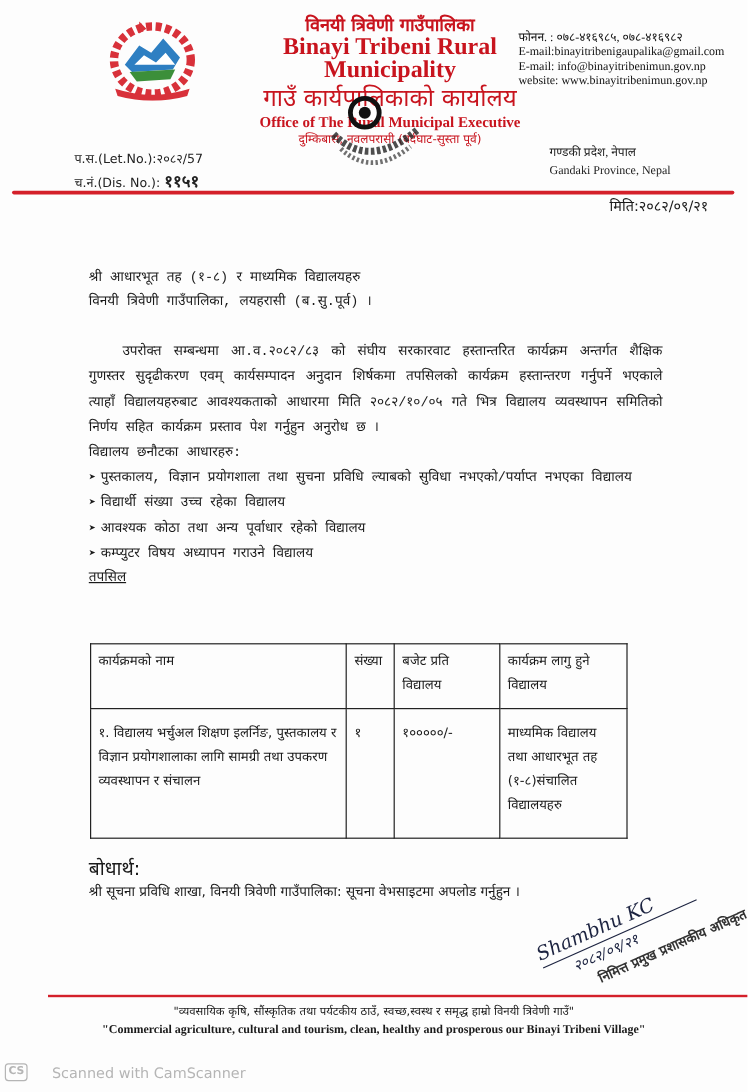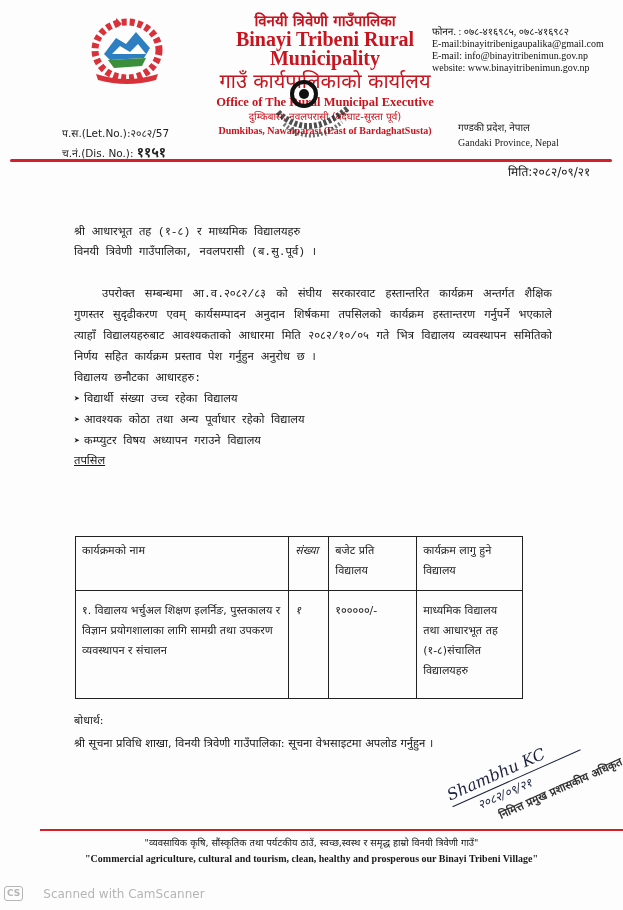--- a/index.html
+++ b/index.html
@@ -36,25 +36,25 @@
   .criteria-title { display: block; line-height: 21px; }
   .bullet { display: block; line-height: 21px; }
   .bullet .arrow { font-size: 10px; margin-right: 4px; }
   .tapsil { display: block; text-decoration: underline; line-height: 18px; }
 
   table.prog { position: absolute; left: 75px; top: 536px; width: 448px; border-collapse: collapse; font-family: "DejaVu Sans", sans-serif; font-size: 11px; color: #1a1a1a; }
   table.prog td, table.prog th { border: 1px solid #222; vertical-align: top; padding: 4px 6px; font-weight: normal; text-align: left; line-height: 20px; }
   table.prog thead th { height: 54px; }
   table.prog tbody td { height: 108px; padding-top: 10px; margin-left: 20px; }
   .col1 { width: 214px; text-align: left; }
-  .col2 { width: 40px; text-align: right; font-style: italic; }
+  .col2 { width: 40px; text-align: right; }
   .col3 { width: 88px; }
   .col4 { width: 106px; }
 
-  .cc-title { position: absolute; left: 74px; top: 712px; font-family: "DejaVu Sans", sans-serif; font-size: 11px; }
+  .cc-title { position: absolute; left: 74px; top: 712px; font-family: "DejaVu Sans", sans-serif; font-size: 16px; }
   .cc-line { position: absolute; left: 74px; top: 735px; font-family: "DejaVu Sans", sans-serif; font-size: 11.3px; }
 
   .signature { position: absolute; left: 450px; top: 756px; width: 140px; height: 60px; transform: rotate(-24deg); font-family: "DejaVu Serif", serif; font-style: italic; color: #1c2340; }
   .sig-name { font-size: 16px; display: block; border-bottom: 1px solid #1c2340; padding-bottom: 2px; }
   .sig-date { font-size: 12px; display: block; margin-left: 24px; }
   .sig-role { position: absolute; left: 496px; top: 808px; font-family: "DejaVu Sans", sans-serif; font-size: 11px; font-weight: bold; color: #333; transform: rotate(-24deg); transform-origin: left top; white-space: nowrap; }
 
   .footer-rule { position: absolute; left: 40px; top: 829px; width: 583px; height: 2px; background: #d4202a; }
   .footer-np { position: absolute; left: 0; top: 836px; width: 623px; text-align: center; font-family: "DejaVu Sans", sans-serif; font-size: 9.5px; }
   .footer-en { position: absolute; left: 0; top: 853px; width: 623px; text-align: center; font-family: "Liberation Serif", serif; font-size: 10px; font-weight: bold; }
@@ -75,21 +75,20 @@
     <path d="M10 60 Q41 70 72 60 L70 66 Q41 74 12 66 Z" fill="#d8313a"></path>
     <path d="M30 4 L30 14 L36 10 Z" fill="#d8313a"></path>
   </svg>
 
   <div class="hdr-center">
     <div class="hdr-line1">विनयी त्रिवेणी गाउँपालिका</div>
     <div class="hdr-line2">Binayi Tribeni Rural Municipality</div>
     <div class="hdr-line3">गाउँ कार्यपालिकाको कार्यालय</div>
     <div class="hdr-line4">Office of The Rural Municipal Executive</div>
     <div class="hdr-line5">दुम्किबास, नवलपरासी (बर्दघाट-सुस्ता पूर्व)</div>
-    <div class="hdr-line6">Dumkibas, Nawalparasi (East of BardaghatSusta)</div>
   </div>
 
   <svg class="stamp" viewBox="0 0 90 80">
     <circle cx="36" cy="22" r="12" fill="none" stroke="#111" stroke-width="4"></circle>
     <circle cx="36" cy="22" r="5" fill="#111"></circle>
     <path d="M10 40 Q40 70 80 36" fill="none" stroke="#222" stroke-width="6" stroke-dasharray="3 2" opacity="0.8"></path>
     <path d="M16 52 Q42 76 74 50" fill="none" stroke="#333" stroke-width="4" stroke-dasharray="2 2" opacity="0.7"></path>
   </svg>
 
   <div class="contact">
@@ -113,23 +112,24 @@
       <span class="v-hand">११५१</span>
     </div>
   </div>
 
   <div class="red-rule"></div>
   <div class="date">मिति:२०८२/०९/२१</div>
 
 
   <div class="body">
     <span class="addr-line">श्री आधारभूत तह (१-८) र माध्यमिक विद्यालयहरु</span>
-    <span class="addr-line">विनयी त्रिवेणी गाउँपालिका, नवलपरासी (ब.सु.पूर्व) ।</span>
+    <span class="addr-line">विनयी त्रिवेणी गाउँपालिका, लयहरासी (ब.सु.पूर्व) ।</span>
     <p class="para">उपरोक्त सम्बन्धमा आ.व.२०८२/८३ को संघीय सरकारवाट हस्तान्तरित कार्यक्रम अन्तर्गत शैक्षिक गुणस्तर सुदृढीकरण एवम् कार्यसम्पादन अनुदान शिर्षकमा तपसिलको कार्यक्रम हस्तान्तरण गर्नुपर्ने भएकाले त्याहाँ विद्यालयहरुबाट आवश्यकताको आधारमा मिति २०८२/१०/०५ गते भित्र विद्यालय व्यवस्थापन समितिको निर्णय सहित कार्यक्रम प्रस्ताव पेश गर्नुहुन अनुरोध छ ।</p>
     <span class="criteria-title">विद्यालय छनौटका आधारहरु:</span>
+    <span class="bullet"><span class="arrow">➤</span><span>पुस्तकालय, विज्ञान प्रयोगशाला तथा सुचना प्रविधि ल्याबको सुविधा नभएको/पर्याप्त नभएका विद्यालय</span></span>
     <span class="bullet"><span class="arrow">➤</span><span>विद्यार्थी संख्या उच्च रहेका विद्यालय</span></span>
     <span class="bullet"><span class="arrow">➤</span><span>आवश्यक कोठा तथा अन्य पूर्वाधार रहेको विद्यालय</span></span>
     <span class="bullet"><span class="arrow">➤</span><span>कम्प्युटर विषय अध्यापन गराउने विद्यालय</span></span>
     <span class="tapsil">तपसिल</span>
   </div>
 
   <table class="prog">
     <thead>
       <tr>
         <th class="col1">कार्यक्रमको नाम</th>

